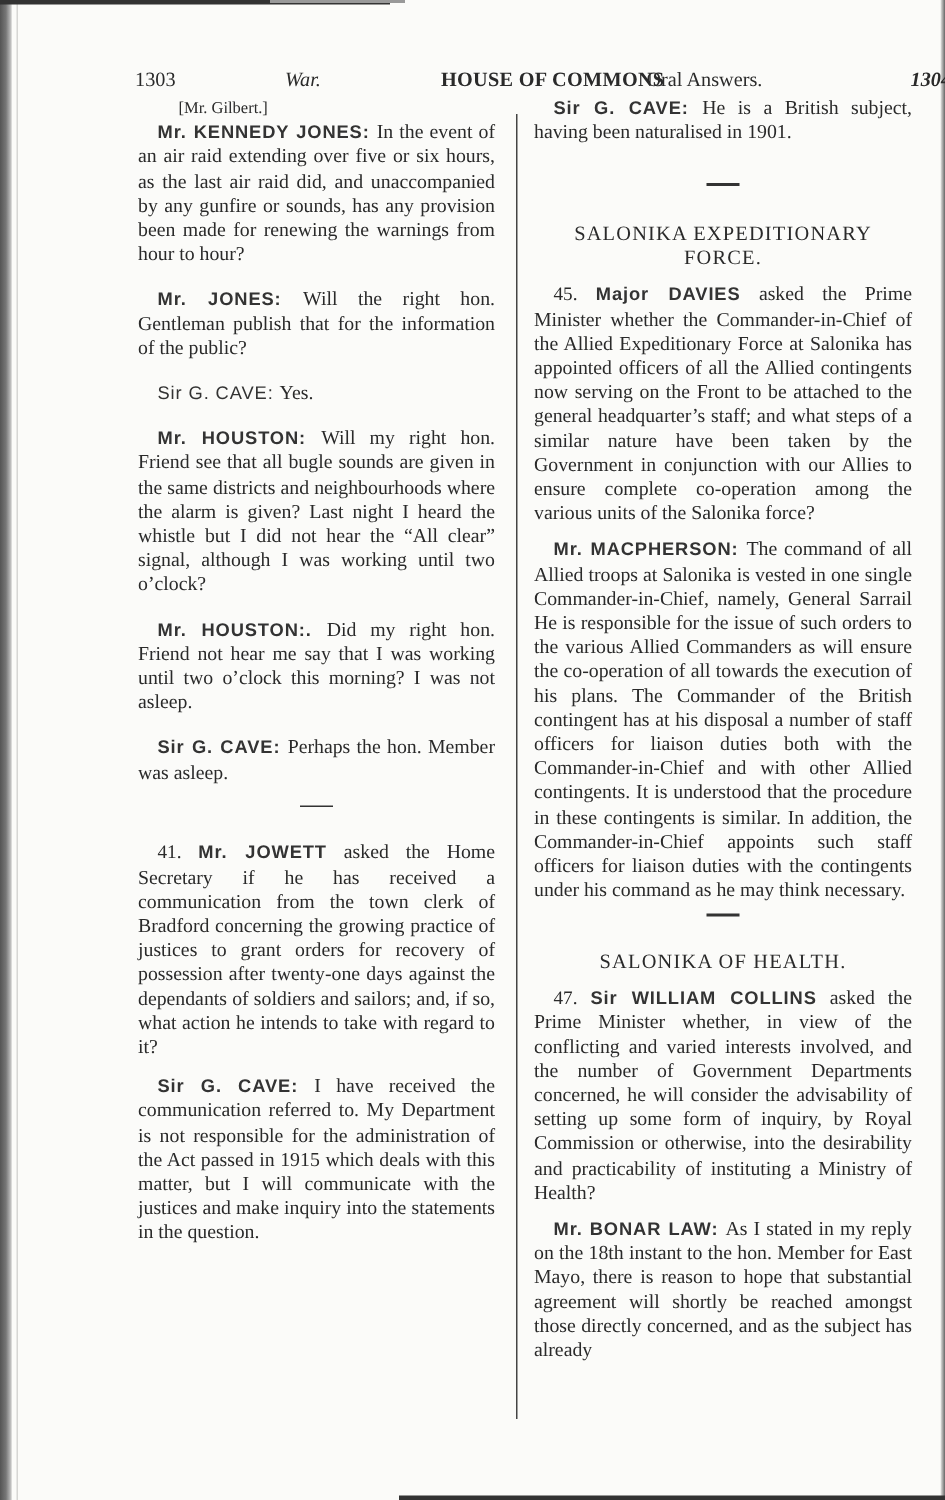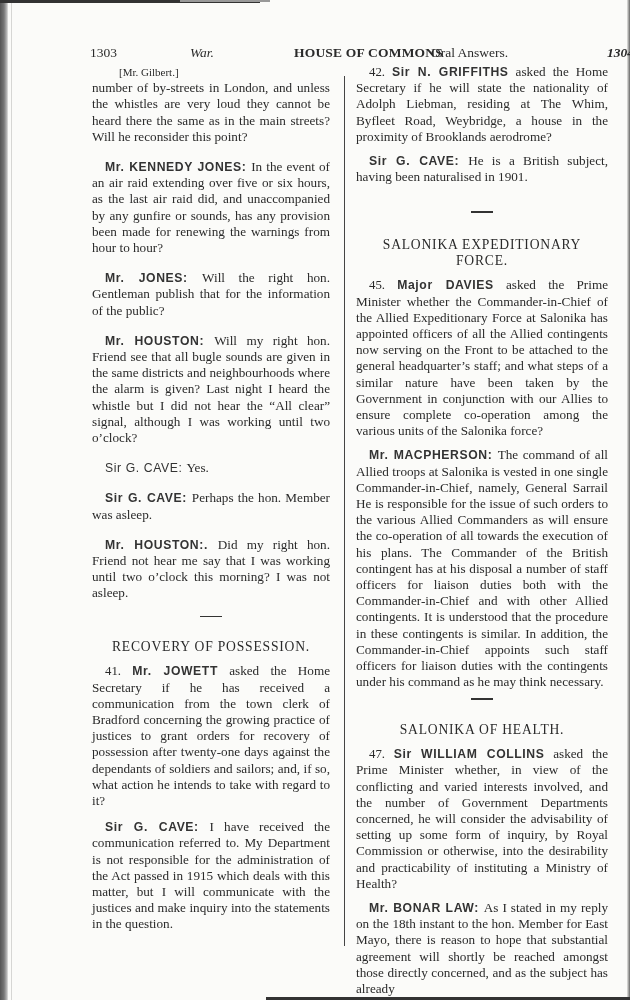--- a/index.html
+++ b/index.html
@@ -85,67 +85,60 @@
   <span class="hdr-war">War.</span>
   <span class="hdr-center">HOUSE OF COMMONS</span>
   <span class="hdr-oral">Oral Answers.</span>
   <span class="hdr-right-num">1304</span>
 </div>
 
 <div class="divider"></div>
 
 <div class="col col-left">
   <p class="ref">[Mr. Gilbert.]</p>
-  <p class="noindent" style="margin-bottom:14px">number of by-streets in London, and unless the whistles are very loud they cannot be heard there the same as in the main streets? Will he reconsider this point?</p>
 
   <p style="margin-bottom:14px">
     <span class="spk">Mr. KENNEDY JONES</span><span class="spk">: </span>
     <span>In the event of an air raid extending over five or six hours, as the last air raid did, and unaccompanied by any gunfire or sounds, has any provision been made for renewing the warnings from hour to hour?</span>
   </p>
   <p style="margin-bottom:14px">
     <span class="spk">Mr. JONES</span><span class="spk">: </span>
     <span>Will the right hon. Gentleman publish that for the information of the public?</span>
   </p>
   <p style="margin-bottom:14px">
+    <span class="spk" style="font-weight:normal">Sir G. CAVE</span><span class="spk" style="font-weight:normal">: </span>
+    <span>Yes.</span>
+  </p>
+  <p style="margin-bottom:14px">
     <span class="spk">Mr. HOUSTON</span><span class="spk">: </span>
     <span>Will my right hon. Friend see that all bugle sounds are given in the same districts and neighbourhoods where the alarm is given? Last night I heard the whistle but I did not hear the “All clear” signal, although I was working until two o’clock?</span>
   </p>
   <p style="margin-bottom:14px">
-    <span class="spk" style="font-weight:normal">Sir G. CAVE</span><span class="spk" style="font-weight:normal">: </span>
-    <span>Yes.</span>
+    <span class="spk">Mr. HOUSTON</span><span class="spk">:. </span>
+    <span>Did my right hon. Friend not hear me say that I was working until two o’clock this morning? I was not asleep.</span>
   </p>
   <p style="margin-bottom:14px">
     <span class="spk">Sir G. CAVE</span><span class="spk">: </span>
     <span>Perhaps the hon. Member was asleep.</span>
   </p>
-  <p style="margin-bottom:14px">
-    <span class="spk">Mr. HOUSTON</span><span class="spk">:. </span>
-    <span>Did my right hon. Friend not hear me say that I was working until two o’clock this morning? I was not asleep.</span>
-  </p>
 
   <div class="rule" style="margin-top:4px; margin-bottom:22px"></div>
 
-  <p class="heading">RECOVERY OF POSSESSION.</p>
   <p style="margin-bottom:10px">
     <span class="q-num">41.</span>
     <span class="spk">Mr. JOWETT</span>
     <span>asked the Home Secretary if he has received a communication from the town clerk of Bradford concerning the growing practice of justices to grant orders for recovery of possession after twenty-one days against the dependants of soldiers and sailors; and, if so, what action he intends to take with regard to it?</span>
   </p>
   <p>
     <span class="spk">Sir G. CAVE</span><span class="spk">: </span>
     <span>I have received the communication referred to. My Department is not responsible for the administration of the Act passed in 1915 which deals with this matter, but I will communicate with the justices and make inquiry into the statements in the question.</span>
   </p>
 </div>
 
 <div class="col col-right">
-  <p>
-    <span class="q-num">42.</span>
-    <span class="spk">Sir N. GRIFFITHS</span>
-    <span>asked the Home Secretary if he will state the nationality of Adolph Liebman, residing at The Whim, Byfleet Road, Weybridge, a house in the proximity of Brooklands aerodrome?</span>
-  </p>
   <p>
     <span class="spk">Sir G. CAVE</span><span class="spk">: </span>
     <span>He is a British subject, having been naturalised in 1901.</span>
   </p>
 
   <div class="rule" style="margin-top:26px; margin-bottom:24px"></div>
 
   <p class="heading">SALONIKA EXPEDITIONARY FORCE.</p>
   <p>
     <span class="q-num">45.</span>

